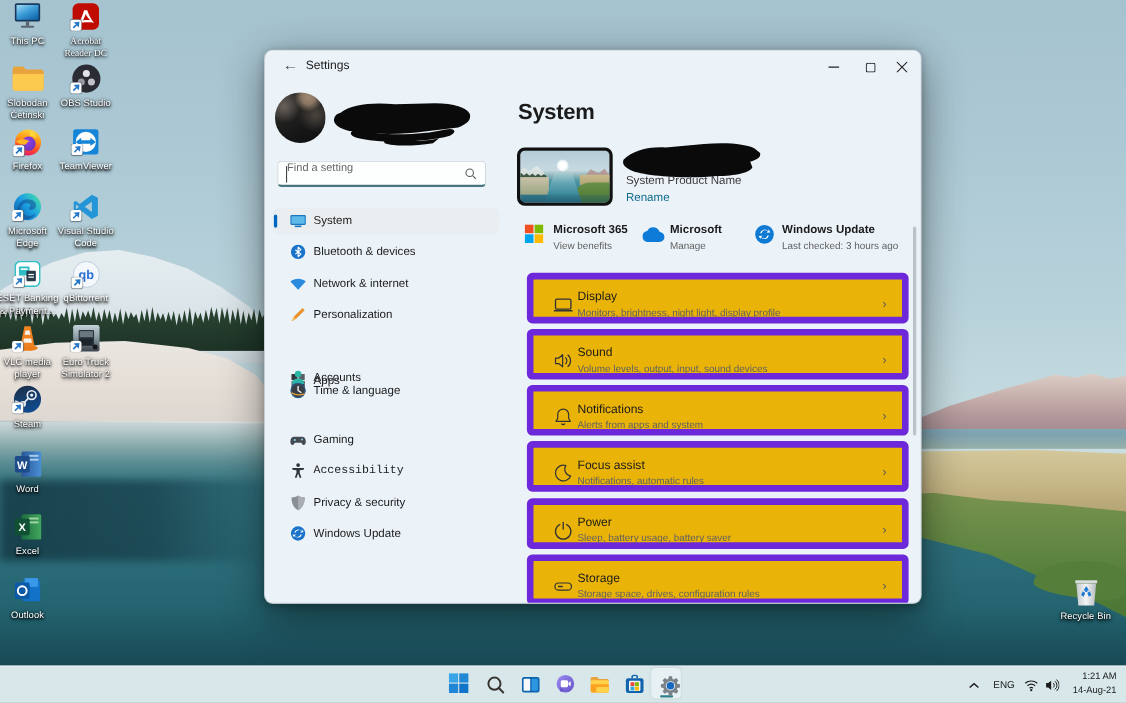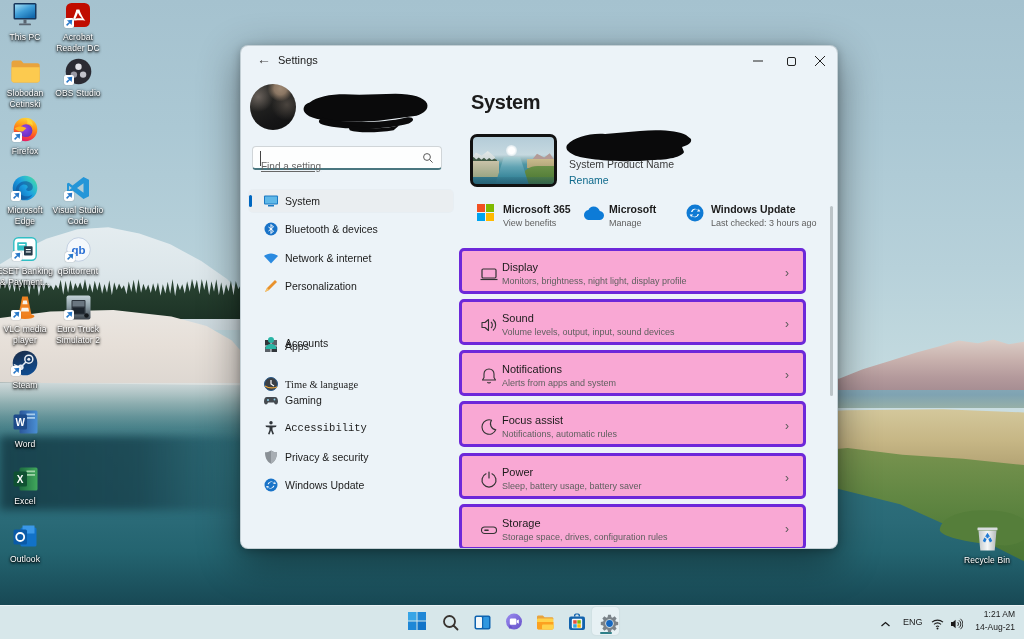--- a/index.html
+++ b/index.html
@@ -51,37 +51,37 @@
 
 
 #avatar { position:absolute; left:9px; top:38px; width:46px; height:46px; border-radius:50%; overflow:hidden;
   background:
   radial-gradient(circle at 66% 10%, #9d8873 0%, #8a7663 12%, rgba(60,50,45,0) 25%),
   radial-gradient(circle at 18% 28%, #6a625c 0%, rgba(60,55,52,0) 30%),
   radial-gradient(circle at 80% 45%, #4a443e 0%, rgba(40,38,36,0) 35%),
   linear-gradient(155deg, #3a3835 0%, #242422 35%, #161617 70%, #0f0f10 100%); }
 #scrib1 { position:absolute; left:55px; top:45px; width:138px; height:42px; }
 #search { position:absolute; left:11px; top:100px; width:190px; height:24px; background:#fdfefe; border:1px solid #d0d5d8; border-bottom:2px solid #49767f; border-radius:4px; }
-#search .ph { position:absolute; left:8px; top:14px; font-size:10px; color:#676767;text-decoration:underline; }
+#search .ph { position:absolute; left:8px; top:0; font-size:10px; color:#676767; }
 #search .mg { position:absolute; right:7px; top:5px; }
 .nav { position:absolute; left:8px; width:204px; height:22px; border-radius:4px; display:flex; align-items:center; }
 .nav .nico { width:16px; height:16px; margin-left:14px; flex:none; }
 .nav .ntxt { margin-left:6px; font-size:10.5px; color:#1b1b1b; white-space:nowrap; }
 .nav.sel { background:#eaeef1; box-shadow:0 0 0 1px rgba(0,0,0,0.02); }
 .nav.sel:before { content:""; position:absolute; left:0; top:5px; width:3px; height:12px; border-radius:2px; background:#0067c0; }
 #systitle { position:absolute; left:230px; top:45px; font-size:20px; font-weight:bold; color:#1b1b1b; letter-spacing:-0.3px; }
 #thumb { position:absolute; left:229px; top:88px; width:87px; height:53px; border:3px solid #111; border-radius:7px; background:linear-gradient(180deg,#b4ccd8 0%,#c6d9e0 38%,#8fb4ba 48%,#4e96a4 58%,#3a8294 78%,#2e7286 100%); overflow:hidden; }
 #thumb i { position:absolute; }
 #scrib2 { position:absolute; left:324px; top:82px; width:128px; height:36px; }
 #prodname { position:absolute; left:328px; top:112px; font-size:10.5px; color:#3a3a3a; }
 #rename { position:absolute; left:328px; top:128px; font-size:10.5px; color:#0f6a8c; }
 .qk { position:absolute; top:157px; }
 .qk .t1 { font-size:10.5px; font-weight:bold; color:#1b1b1b; }
 .qk .t2 { font-size:9px; color:#606060; margin-top:3px; }
-.card { position:absolute; left:218px; width:347px; height:46px; background:#f9a8d4; border:3px solid #6d28d9; border-radius:5px; }
+.card { position:absolute; left:238px; width:347px; height:46px; background:#eab308; border:6px solid #6d28d9; border-radius:5px; }
 .card .cico { position:absolute; left:17px; top:13px; width:20px; height:20px; }
 .card .ct1 { position:absolute; left:40px; top:10px; font-size:11px; color:#1b1b1b; }
 .card .ct2 { position:absolute; left:40px; top:25px; font-size:9px; color:#606060; }
 .card .chev { position:absolute; right:14px; top:15px; color:#5a5a5a; font-size:12px; }
 #scrollbar { position:absolute; right:4px; top:160px; width:3px; height:190px; background:#bcc4c8; border-radius:2px; }
 
 
 #taskbar { position:absolute; left:0; top:605px; width:1024px; height:34px; background:#d7e7ea; border-top:1px solid rgba(255,255,255,0.5); }
 .tbi { position:absolute; top:5px; width:24px; height:24px; display:flex; align-items:center; justify-content:center; }
 #tbsel { position:absolute; left:592px; top:607px; width:27px; height:28px; background:#e7f1f4; border-radius:4px; box-shadow:0 0 2px rgba(0,0,0,0.1); }
@@ -117,21 +117,21 @@
                 <stop offset="0.5" stop-color="#3f9ed8"></stop>
                 <stop offset="1" stop-color="#1168ac"></stop>
               </linearGradient>
             </defs>
             <rect x="13.5" y="18.5" width="3" height="4" fill="#5a6570"></rect>
             <rect x="9" y="22.5" width="12" height="1.8" rx="0.9" fill="#5a6570"></rect>
           </svg></span>
       </div>
       <div class="lbl">This PC</div>
     </div>
-  <div class="dicon" style="left:45px; top:0px;">
+  <div class="dicon" style="left:45px; top:0px;font-family:Liberation Serif, serif;">
       <div class="ig">
         <span class="iw"><svg width="26" height="26" viewBox="0 0 26 26">
             <rect x="1" y="1" width="24" height="24" rx="5.5" fill="#c00c00"></rect>
             <path d="M7.2 18.8 C9 14.5 10.8 9.8 11.4 7.4 L14.4 7.4 C15.8 12 18.4 16.6 20.4 18.6 C17 18 9.8 18.2 7.2 18.8 Z M12.9 10.8 C12.2 13.2 11 15.6 10.4 16.7 C12.2 16.2 15.6 16.2 17 16.4 C15.6 15 13.6 12.4 12.9 10.8 Z" fill="#fff"></path>
           </svg><span class="sc"><svg width="10" height="10" viewBox="0 0 10 10">
               <path d="M2.6 7.4 L6 4 M4.6 2.9 L7.4 2.6 L7.1 5.4 Z" stroke="#2878c8" stroke-width="1.5" fill="#2878c8"></path>
             </svg></span></span>
       </div>
       <div class="lbl">Acrobat<br>Reader DC</div>
     </div>
@@ -176,20 +176,32 @@
                 <stop offset="1" stop-color="#5c2bb0"></stop>
               </radialGradient>
             </defs>
             <path d="M1.6 11.5 C5 8.8 10 9 13.4 11.2 L9.8 14.6 C6.6 14.8 3.6 13.6 1.6 11.5 Z" fill="#ffb421"></path>
             <path d="M13.2 2 C14.4 3.4 14.8 5.2 14.2 7 C16.4 6.2 18.6 7.2 19.6 9 C20.2 6 18.4 3 15.6 2.1 C14.8 1.9 14 1.9 13.2 2 Z" fill="#ffd43a"></path>
           </svg><span class="sc"><svg width="10" height="10" viewBox="0 0 10 10">
               <path d="M2.6 7.4 L6 4 M4.6 2.9 L7.4 2.6 L7.1 5.4 Z" stroke="#2878c8" stroke-width="1.5" fill="#2878c8"></path>
             </svg></span></span>
       </div>
       <div class="lbl">Firefox</div>
+    </div>
+  <div class="dicon" style="left:45px; top:114px;">
+      <div class="ig">
+        <span class="iw"><svg width="24" height="24" viewBox="0 0 24 24">
+            <rect x="0.5" y="0.5" width="23" height="23" rx="2.5" fill="#1585d8"></rect>
+            <circle cx="12" cy="12" r="9.2" fill="#fff"></circle>
+            <path d="M2.8 12 L7.8 8.2 L7.8 10.4 L16.2 10.4 L16.2 8.2 L21.2 12 L16.2 15.8 L16.2 13.6 L7.8 13.6 L7.8 15.8 Z" fill="#1585d8"></path>
+          </svg><span class="sc"><svg width="10" height="10" viewBox="0 0 10 10">
+              <path d="M2.6 7.4 L6 4 M4.6 2.9 L7.4 2.6 L7.1 5.4 Z" stroke="#2878c8" stroke-width="1.5" fill="#2878c8"></path>
+            </svg></span></span>
+      </div>
+      <div class="lbl">TeamViewer</div>
     </div>
   <div class="dicon" style="left:-8px; top:173px;">
       <div class="ig">
         <span class="iw"><svg width="26" height="26" viewBox="0 0 26 26">
             <circle cx="13" cy="13" r="12.3" fill="url(#ged1)"></circle>
             <defs>
               <linearGradient id="ged1" x1="0" y1="0.9" x2="1" y2="0.1">
                 <stop offset="0" stop-color="#0c59a4"></stop>
                 <stop offset="0.5" stop-color="#1b9de2"></stop>
                 <stop offset="0.8" stop-color="#35c8c2"></stop>
@@ -418,21 +430,21 @@
         </svg>
         <span class="ntxt">Apps</span>
       </div>
     <div class="nav" style="top:286px;">
         <svg class="nico" viewBox="0 0 16 16">
           <circle cx="8" cy="5" r="3" fill="#2ab5a5"></circle>
           <path d="M2.5 14 C2.5 10.5 5 9 8 9 C11 9 13.5 10.5 13.5 14 Z" fill="#2ab5a5"></path>
         </svg>
         <span class="ntxt">Accounts</span>
       </div>
-    <div class="nav" style="top:327px;font-family:Liberation Serif, serif;">
+    <div class="nav" style="top:298px;">
         <svg class="nico" viewBox="0 0 16 16">
           <circle cx="8" cy="8" r="6.5" fill="#3a3f45"></circle>
           <circle cx="8" cy="8" r="6.5" fill="none" stroke="#2a5a8a" stroke-width="1"></circle>
           <path d="M8 4 L8 8 L11 10" fill="none" stroke="#fff" stroke-width="1.2"></path>
           <path d="M2 10 C5 12 8 13 14 11" fill="none" stroke="#e8a53a" stroke-width="1.2"></path>
         </svg>
         <span class="ntxt">Time &amp; language</span>
       </div>
     <div class="nav" style="top:343px;">
         <svg class="nico" viewBox="0 0 16 16">

